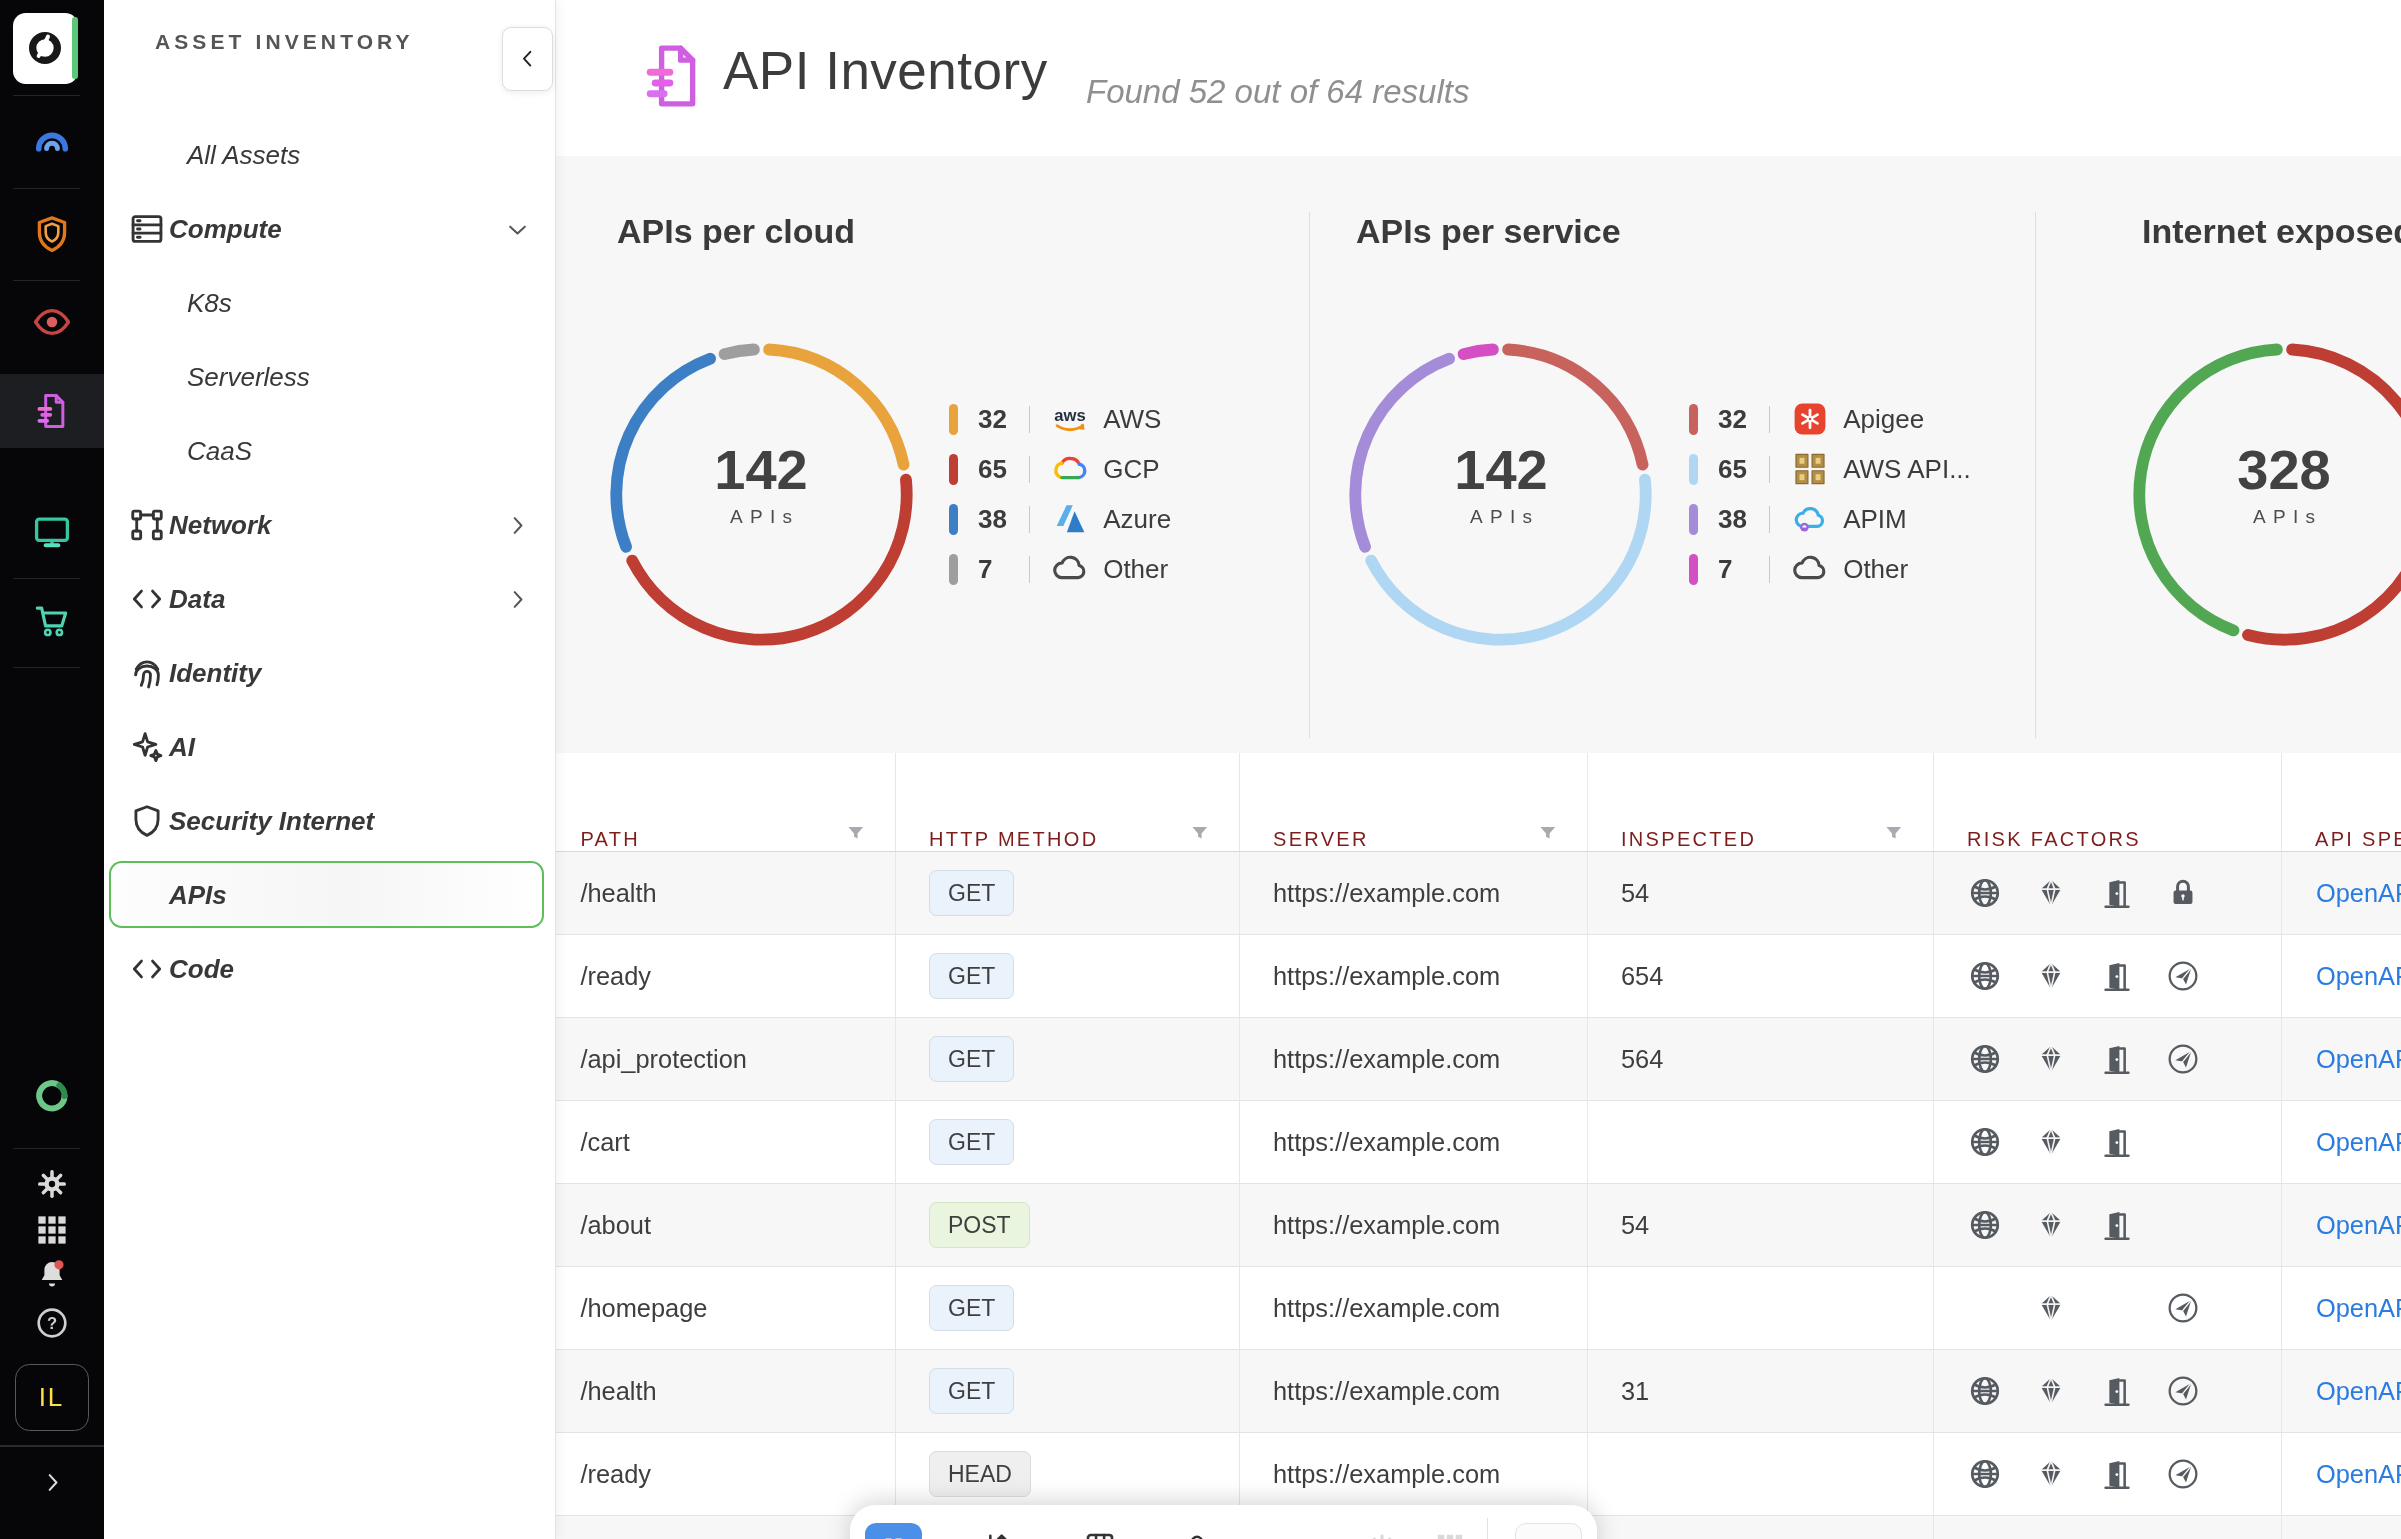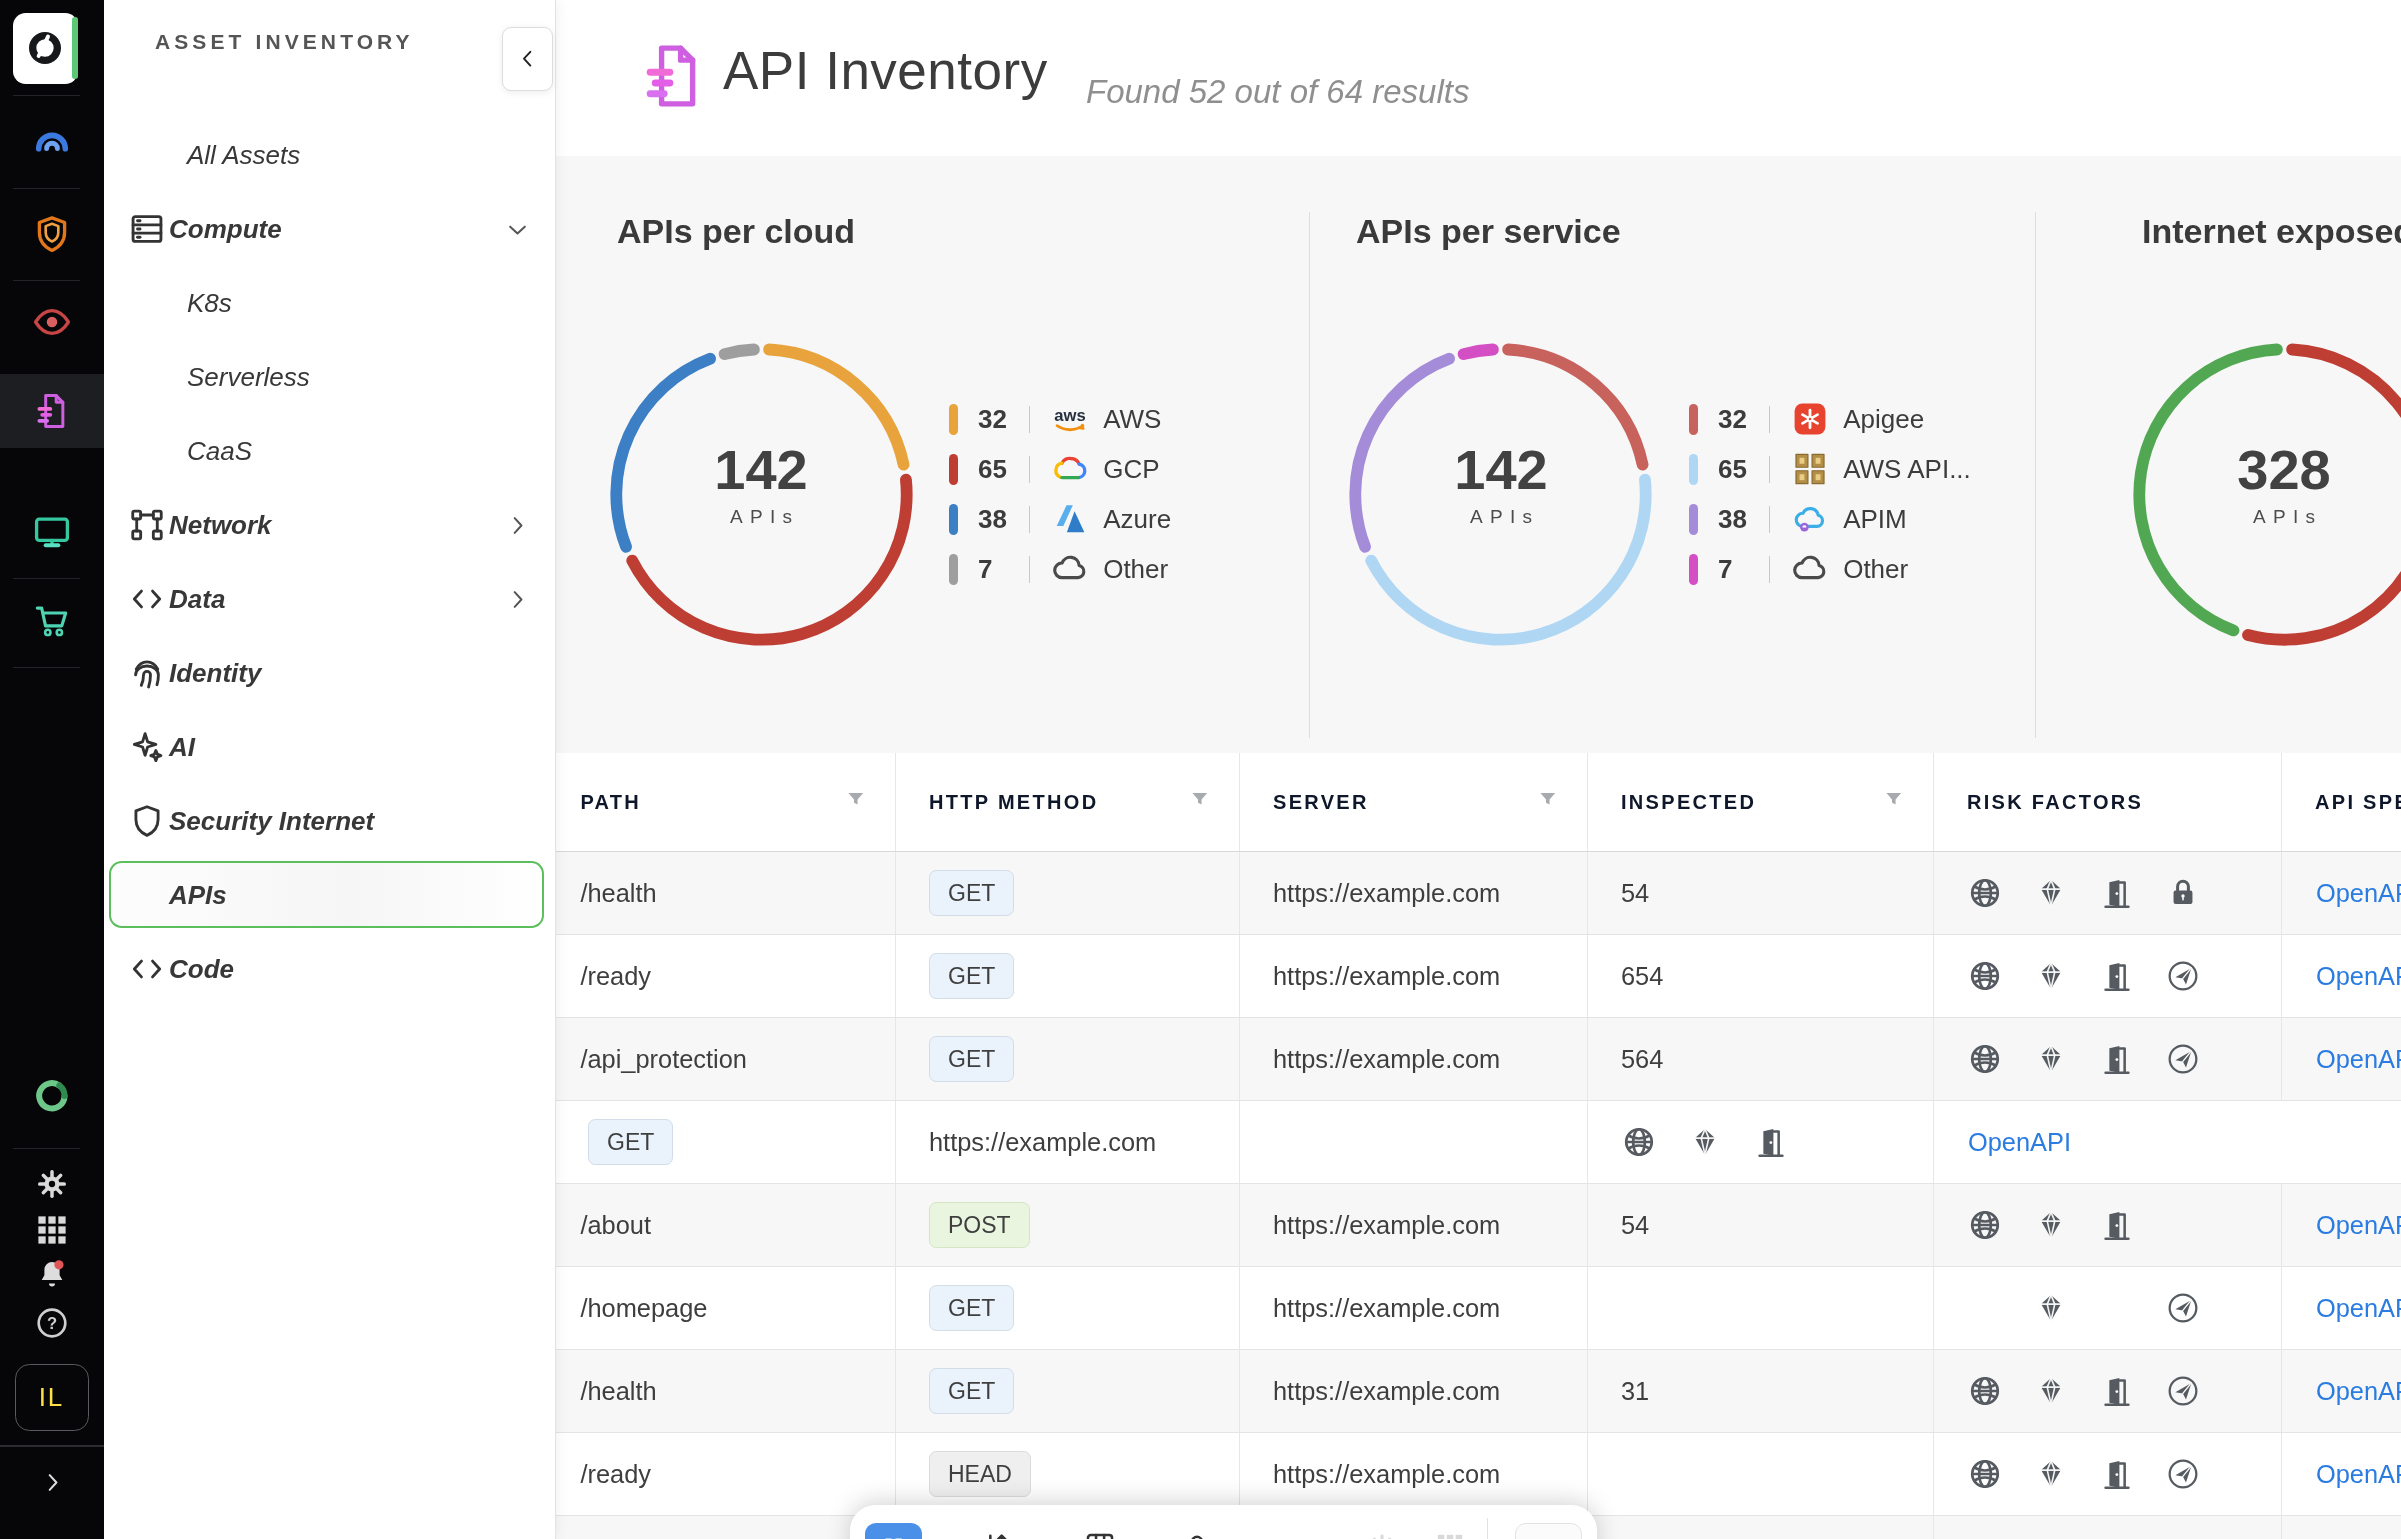--- a/index.html
+++ b/index.html
@@ -59,21 +59,21 @@
   .lg-item{height:50px;display:flex;align-items:center}
   .lg-pill{width:9px;height:31px;border-radius:4.5px}
   .lg-num{margin-left:20px;width:47px;font-size:26px;font-weight:700;color:#3c3c3c}
   .lg-sep{width:0.9px;height:27px;background:#c9c9c9;margin:0 3.6px}
   .lg-label{margin-left:11.8px;font-size:26px;color:#3c3c3c}
 
   
   .tablewrap{position:absolute;left:0;top:753px;width:100%;height:786px;background:#fff;overflow:hidden}
   .t-grid{display:grid;grid-template-columns:341px 344px 348px 346px 348px 272px}
   .t-head{height:98px;background:#fff;border-bottom:0.9px solid #d8d8d8}
-  .t-head .t-cell{display:flex;align-items:center;font-size:20px;font-weight:700;letter-spacing:2.3px;color:#0f172a}
+  .t-head .t-cell{display:flex;align-items:flex-end;font-size:20px;font-weight:400;letter-spacing:2.3px;color:#7f1d1d}
   .t-cell{padding-left:33px;border-right:0.9px solid #e7e7e7;display:flex;align-items:center;overflow:hidden}
   .t-cell.first{padding-left:25.4px}
   .t-cell.last{border-right:none}
   .t-cell .fn{margin-left:auto;margin-right:27px}
   .t-row{height:82px;border-bottom:0.9px solid #e4e4e4;font-size:25.4px;color:#3e3e3e}
   .t-row.stripe{background:#f7f7f7}
   .badge{font-size:23px;padding:8.2px 18px;border-radius:7.3px;border:1.8px solid;color:#3f3f3f;font-weight:500}
   .risk-slot{width:66px;display:flex;justify-content:center}
   .spec-link{font-size:25.4px;text-decoration:none;white-space:nowrap}
 
@@ -722,20 +722,23 @@
                   <line x1="11.9" y1="13.6" x2="17.6" y2="6.6" stroke="#fff" stroke-width=".9"></line>
                 </svg>
               </span>
             </span>
           </div>
           <div class="t-cell last" style="padding-left:34px">
             <a href="#" class="spec-link" style="color:#2B7CE0">OpenAPI</a>
           </div>
         </div>
         <div class="t-grid t-row">
+          <div class="t-cell first">
+            <span>/cart</span>
+          </div>
           <div class="t-cell">
             <span class="badge" style="background:#EAF2FB;border-color:#D2DDE8">GET</span>
           </div>
           <div class="t-cell">
             <span>https://example.com</span>
           </div>
           <div class="t-cell">
             <span></span>
           </div>
           <div class="t-cell" style="padding-left:18px">

